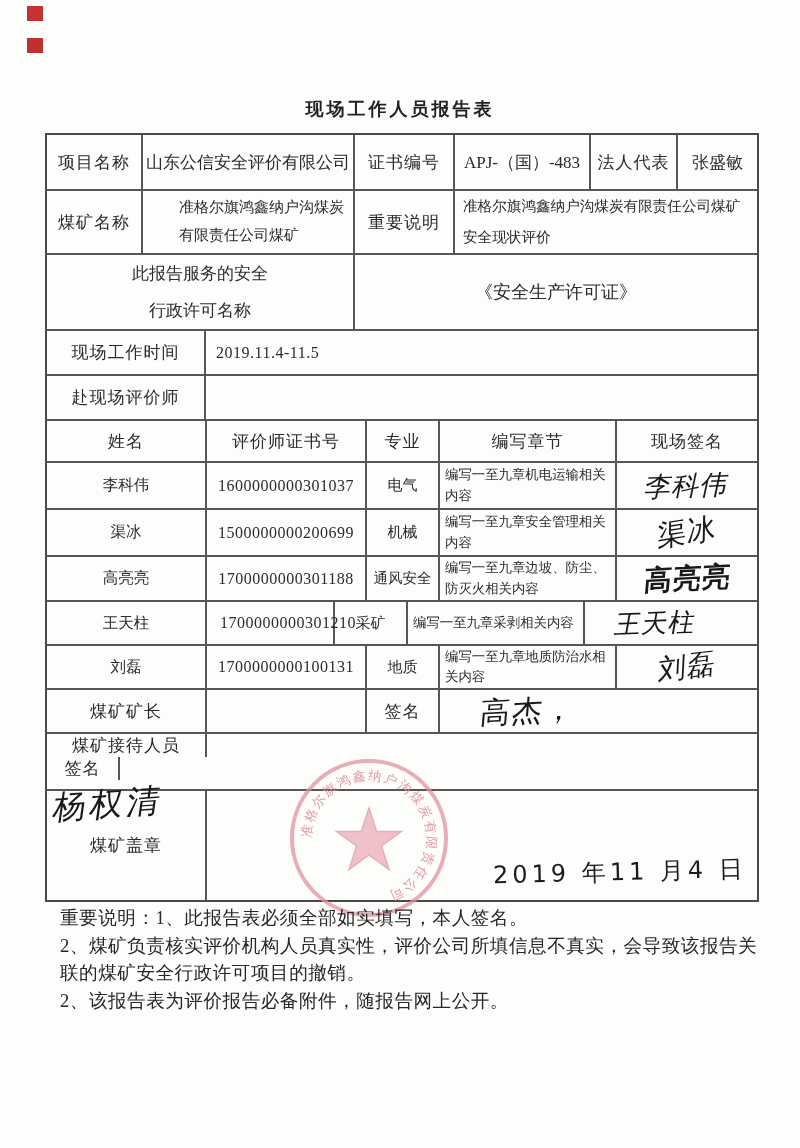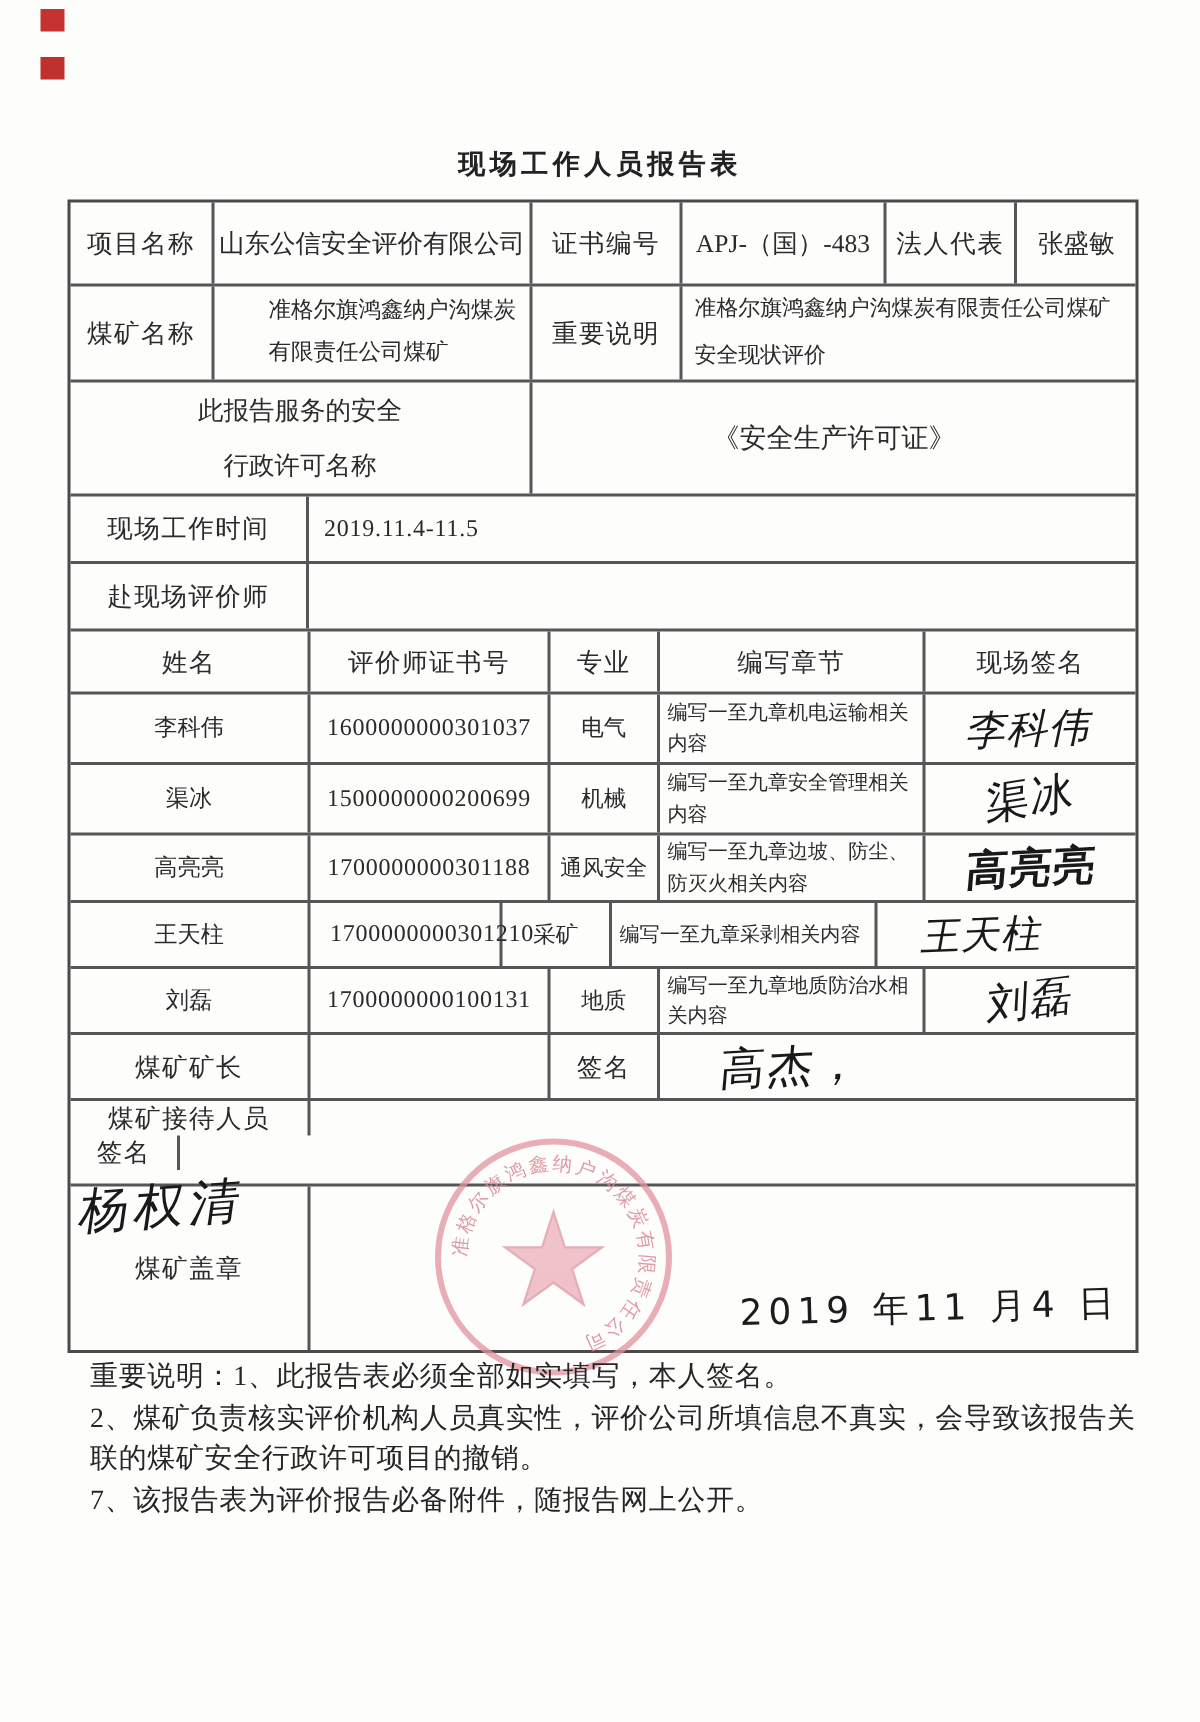--- a/index.html
+++ b/index.html
@@ -178,16 +178,16 @@
     <text font-size="13" fill="#d98a97" opacity="0.85" letter-spacing="2" font-family="Liberation Serif, serif">
       <textPath href="#ringPath">准格尔旗鸿鑫纳户沟煤炭有限责任公司</textPath>
     </text>
     <polygon points="0,-34 7.6,-10.5 32.3,-10.5 12.4,4.0 20.0,27.5 0,13 -20.0,27.5 -12.4,4.0 -32.3,-10.5 -7.6,-10.5" transform="translate(86,90)" fill="#edb3bc" stroke="#e09aa6" stroke-width="1.5" opacity="0.8"></polygon>
   </svg>
 
   <div class="notes">
     <div>重要说明：1、此报告表必须全部如实填写，本人签名。</div>
     <div>2、煤矿负责核实评价机构人员真实性，评价公司所填信息不真实，会导致该报告关</div>
     <div>联的煤矿安全行政许可项目的撤销。</div>
-    <div>7、该报告表为评价报告必备附件，随报告网上公开。</div>
+    <div>2、该报告表为评价报告必备附件，随报告网上公开。</div>
   </div>
 
 </div>
 
 </body></html>

